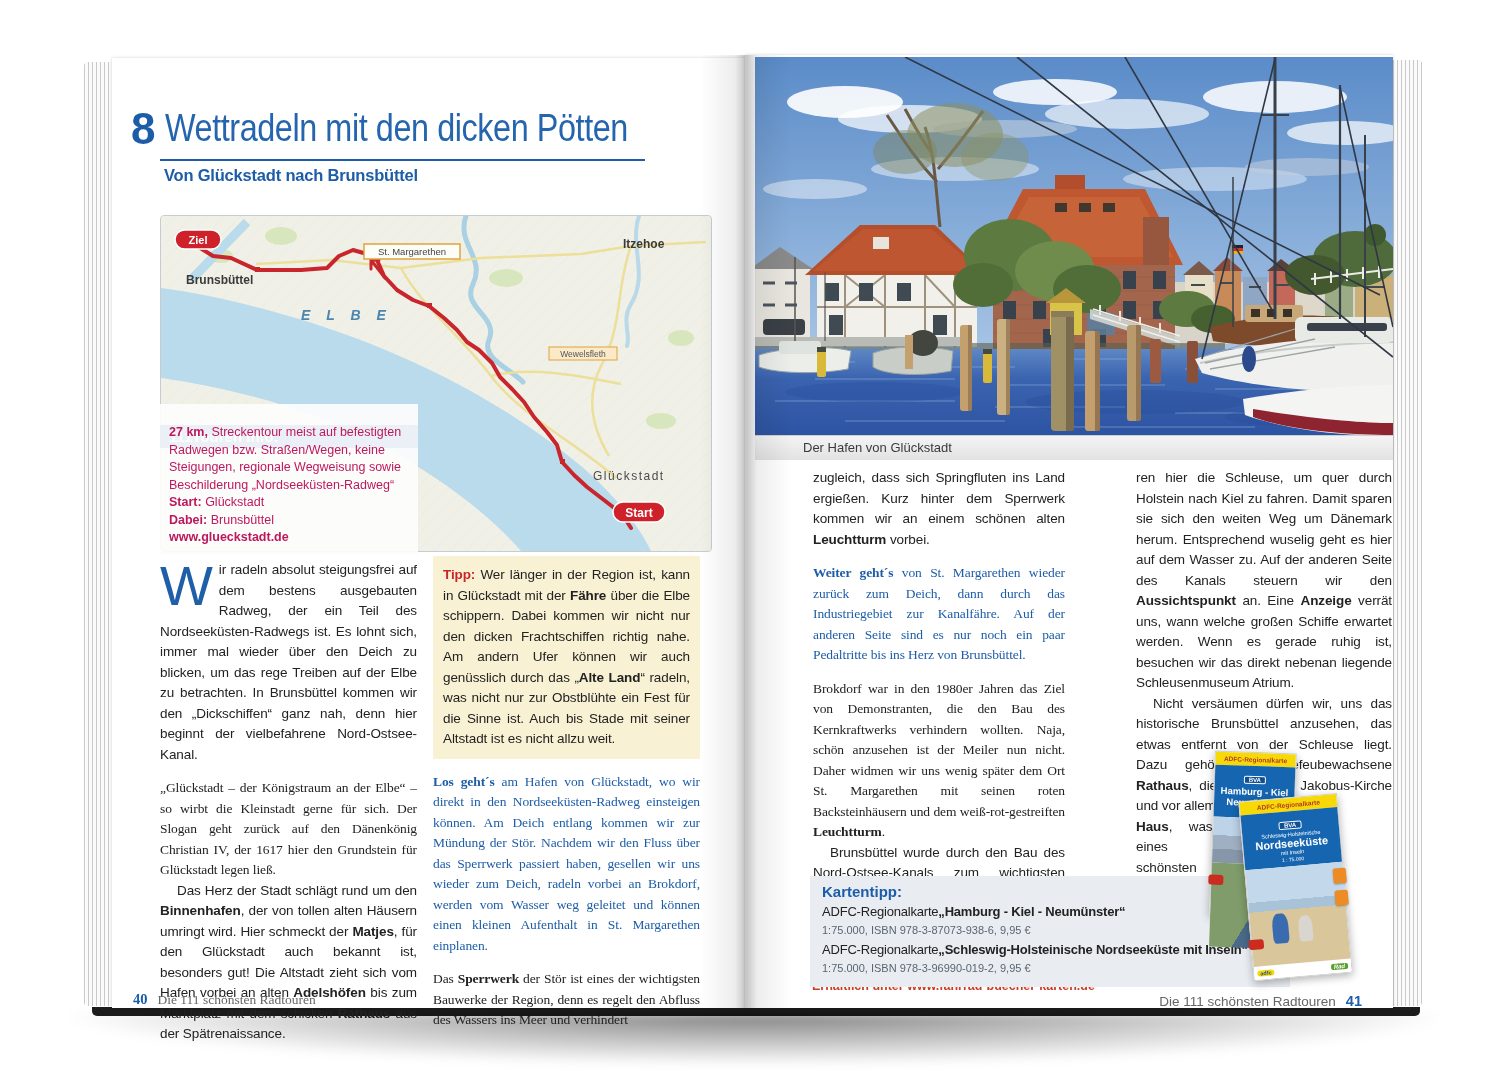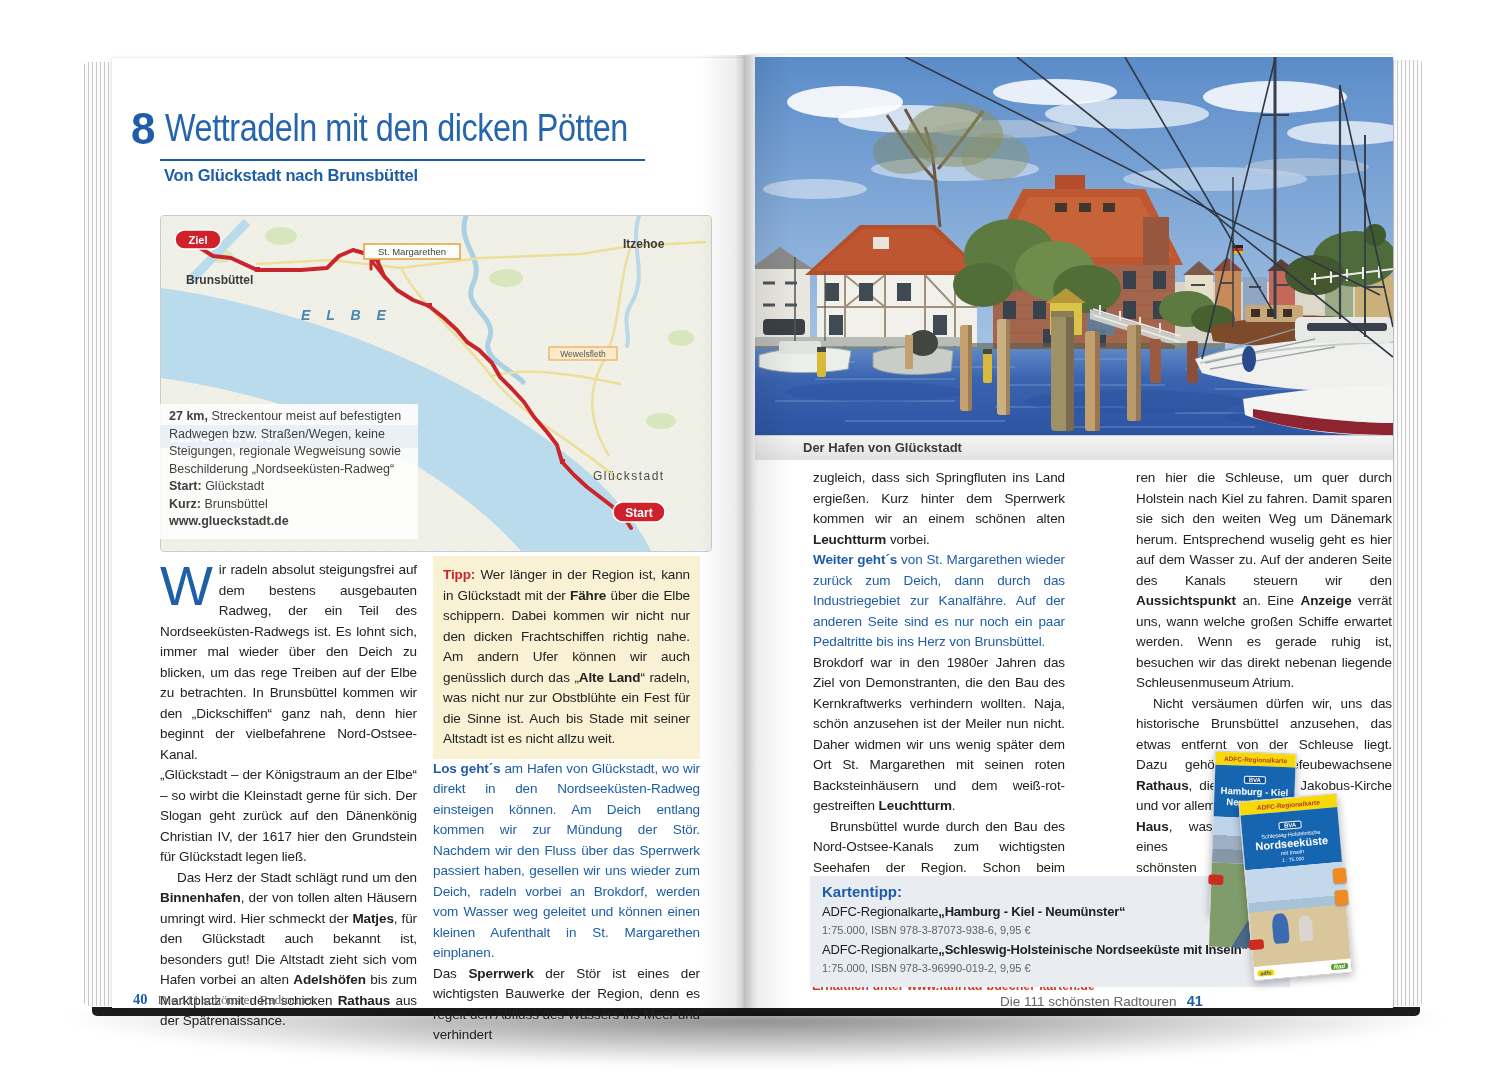--- a/index.html
+++ b/index.html
@@ -24,52 +24,52 @@
   #tour-title{left:165px;top:106px;font-size:39px;color:#2565ae;white-space:nowrap;
               transform:scaleX(.83);transform-origin:left top;letter-spacing:-.5px;}
   #title-rule{left:160px;top:159px;width:485px;height:2px;background:#1d5da8;}
   #tour-subtitle{left:164px;top:166px;font-size:16.5px;font-weight:bold;color:#1d5da8;letter-spacing:-.2px;}
   
   #map-box{left:160px;top:215px;width:550px;height:335px;border:1px solid #c7ccd1;border-radius:4px;
            overflow:hidden;background:#f1f0e6;}
   #info-header{left:160px;top:381px;width:258px;height:23px;background:#1d5da8;color:#fff;
                font-size:15px;font-weight:bold;line-height:23px;padding-left:9px;box-sizing:border-box;z-index:6;margin-top:44px;}
   #info-body{left:160px;top:404px;width:258px;background:rgba(253,253,253,.92);z-index:6;
-             padding:4px 9px 8px 9px;box-sizing:border-box;font-size:12.5px;line-height:17.5px;color:#404040;}
+             padding:20px 9px 8px 9px;box-sizing:border-box;font-size:12.5px;line-height:17.5px;color:#be185d;}
   
   .col{position:absolute;text-align:justify;font-size:13.5px;line-height:20.5px;color:#222;
        letter-spacing:-.1px;}
   #l-col1{left:160px;top:560px;width:257px;}
   #l-col2{left:433px;top:556px;width:267px;}
   #r-col1{left:813px;top:468px;width:252px;}
   #r-col2{left:1136px;top:468px;width:256px;}
-  .gap{}
+  .gap{margin-top:13px;font-family:Liberation Serif, serif;}
   .ind{text-indent:17px;}
   .b{font-weight:bold;}
   .red{color:#c9252c;}
   .blue,.blue span{color:#1d5da8;}
   .dropcap{float:left;font-size:56px;line-height:46px;color:#1f5fa8;padding:3px 6px 0 0;}
   .narrow{width:110px;}
   #tipp-box{background:#f9f1d3;padding:9px 10px;box-sizing:border-box;}
   
   #photo{left:755px;top:57px;width:638px;height:378px;}
   #caption-bar{left:755px;top:435px;width:638px;height:24px;
     background:linear-gradient(#f4f4f4,#e2e2e2);border-top:1px solid #cfcfcf;}
-  #caption-text{margin-left:48px;line-height:24px;font-size:13px;font-weight:bold;color:#3a3a3a;}
+  #caption-text{margin-left:48px;line-height:24px;font-size:13px;font-weight:normal;color:#3a3a3a;}
   
   #kartentipp{left:810px;top:876px;width:480px;background:#e9edf2;padding:7px 12px 9px 12px;
               box-sizing:border-box;z-index:2;}
   #kartentipp .kt-h{font-size:15px;font-weight:bold;color:#1d5da8;margin-bottom:2px;}
   #kartentipp .kt-line{font-size:13px;line-height:19px;color:#222;white-space:nowrap;letter-spacing:-.2px;}
   #kartentipp .kt-isbn{font-size:11px;line-height:19px;color:#5a6570;white-space:nowrap;}
   #availability{left:812px;top:979px;font-size:12.5px;font-weight:bold;color:#cc3a22;}
   
   .footer{position:absolute;font-size:13.5px;color:#666;}
   #footer-left{left:133px;top:991px;font-family:Liberation Serif, serif;}
-  #footer-right{left:1000px;top:993px;width:362px;text-align:left;}
+  #footer-right{left:1000px;top:993px;width:362px;text-align:right;}
   .pagenum{font-weight:bold;color:#1d5da8;font-size:14.5px;}
   #footer-left .pagenum{margin-right:10px;}
   #footer-right .pagenum{margin-left:10px;}
   
   .cover{position:absolute;background:#fff;border:1px solid #cfcfcf;box-shadow:0 3px 8px rgba(0,0,0,.3);
          display:flex;flex-direction:column;overflow:visible;z-index:10;}
   #cover1{left:1212px;top:752px;width:80px;height:162px;transform:rotate(2deg);}
   #cover2{left:1246px;top:797px;width:97px;height:178px;transform:rotate(-5deg);z-index:11;}
   .cv-band{background:#f7d908;color:#b33c20;font-size:6.5px;font-weight:bold;text-align:center;
            line-height:13px;height:13px;flex:none;}
@@ -167,21 +167,21 @@
         <rect x="452" y="286" width="52" height="20" rx="10" fill="#cf2129" stroke="#fff" stroke-width="1.5"></rect>
         <text x="478" y="300.5" font-size="12" font-weight="bold" fill="#fff" text-anchor="middle">Start</text>
       </g>
     </svg>
   </div>
 
   <div id="info-header" class="abs">111Touren Info:</div>
   <div id="info-body" class="abs">
     <div><span class="b">27 km,</span><span> Streckentour meist auf befestigten Radwegen bzw. Straßen/Wegen, keine Steigungen, regionale Wegweisung sowie Beschilderung „Nordseeküsten-Radweg“</span></div>
     <div><span class="b">Start:</span><span> Glückstadt</span></div>
-    <div><span class="b">Kurz:</span><span> Brunsbüttel</span></div>
+    <div><span class="b">Dabei:</span><span> Brunsbüttel</span></div>
     <div class="b">www.glueckstadt.de</div>
   </div>
 
   <div id="l-col1" class="col">
     <div>
       <span class="dropcap">W</span><span>ir radeln absolut steigungsfrei auf dem bestens ausgebauten Radweg, der ein Teil des Nordseeküsten-Radwegs ist. Es lohnt sich, immer mal wieder über den Deich zu blicken, um das rege Treiben auf der Elbe zu betrachten. In Brunsbüttel kommen wir den „Dickschiffen“ ganz nah, denn hier beginnt der vielbefahrene Nord-Ostsee-Kanal.</span>
     </div>
     <div class="gap">„Glückstadt – der Königstraum an der Elbe“ – so wirbt die Kleinstadt gerne für sich. Der Slogan geht zurück auf den Dänenkönig Christian IV, der 1617 hier den Grundstein für Glückstadt legen ließ.</div>
     <div class="ind"><span>Das Herz der Stadt schlägt rund um den </span><span class="b">Binnenhafen</span><span>, der von tollen alten Häusern umringt wird. Hier schmeckt der </span><span class="b">Matjes</span><span>, für den Glückstadt auch bekannt ist, besonders gut! Die Altstadt zieht sich vom Hafen vorbei an alten </span><span class="b">Adelshöfen</span><span> bis zum Marktplatz mit dem schicken </span><span class="b">Rathaus</span><span> aus der Spätrenaissance.</span></div>
   </div>

